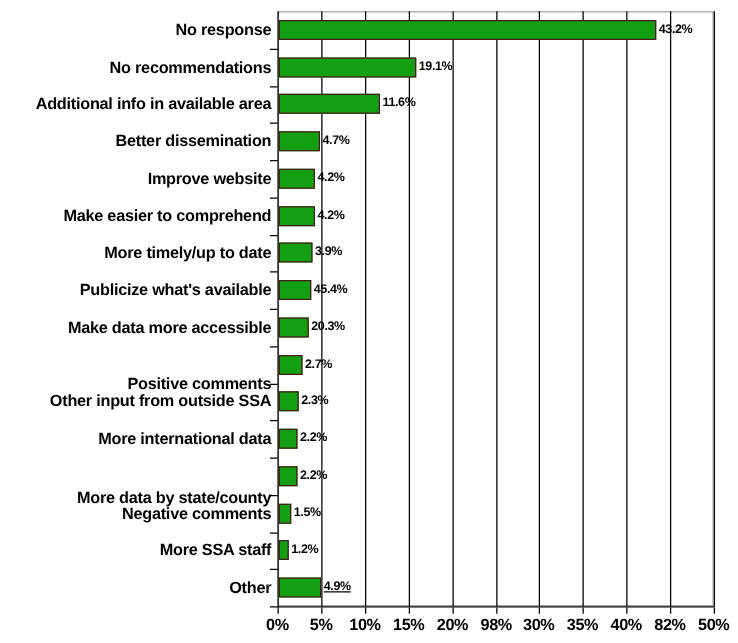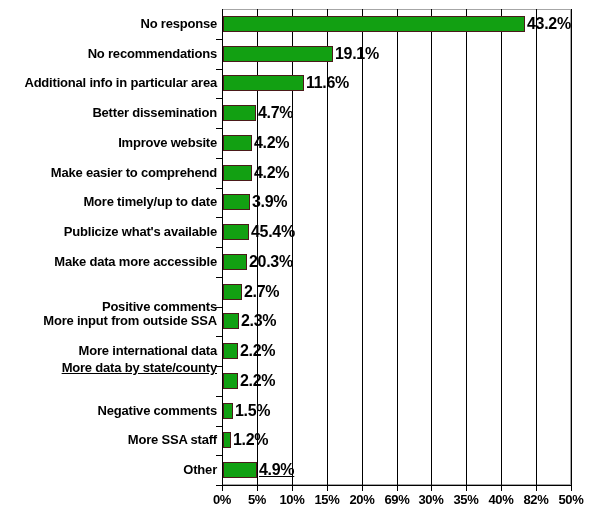--- a/index.html
+++ b/index.html
@@ -88,21 +88,21 @@
   .bar{
     position:absolute;
     left:223px;
     height:16px;
     background:#12a012;
     border:1px solid #4a1a1a;
     box-sizing:border-box;
   }
   .bar-value{
     position:absolute;
-    font-size:16px;
+    font-size:10px;
     font-weight:bold;
     color:#000000;
     line-height:16px;
     white-space:nowrap;
     letter-spacing:-0.3px;
   }
 </style>
 </head>
 <body>
 
@@ -129,21 +129,21 @@
       <div class="xtick-label" style="left: 222px;">0%</div>
       <div class="xtick" style="left: 257px;"></div>
       <div class="xtick-label" style="left: 257px;">5%</div>
       <div class="xtick" style="left: 292px;"></div>
       <div class="xtick-label" style="left: 292px;">10%</div>
       <div class="xtick" style="left: 327px;"></div>
       <div class="xtick-label" style="left: 327px;">15%</div>
       <div class="xtick" style="left: 362px;"></div>
       <div class="xtick-label" style="left: 362px;">20%</div>
       <div class="xtick" style="left: 397px;"></div>
-      <div class="xtick-label" style="left: 397px;">69%</div>
+      <div class="xtick-label" style="left: 397px;">98%</div>
       <div class="xtick" style="left: 431px;"></div>
       <div class="xtick-label" style="left: 431px;">30%</div>
       <div class="xtick" style="left: 466px;"></div>
       <div class="xtick-label" style="left: 466px;">35%</div>
       <div class="xtick" style="left: 501px;"></div>
       <div class="xtick-label" style="left: 501px;">40%</div>
       <div class="xtick" style="left: 536px;"></div>
       <div class="xtick-label" style="left: 536px;">82%</div>
       <div class="xtick" style="left: 571px;"></div>
       <div class="xtick-label" style="left: 571px;">50%</div>
@@ -166,21 +166,21 @@
       <div class="ytick" style="top: 455px;"></div>
       <div class="ytick" style="top: 485px;"></div>
     </div>
   <div id="rows">
       <div class="cat-label" style="top: 16px;">No response</div>
       <div class="bar" style="top: 16px; width: 302px;"></div>
       <div class="bar-value" style="top: 16px; left: 527px;">43.2%</div>
       <div class="cat-label" style="top: 46px; text-align: center;">No recommendations</div>
       <div class="bar" style="top: 46px; width: 110px;"></div>
       <div class="bar-value" style="top: 46px; left: 335px;">19.1%</div>
-      <div class="cat-label" style="top: 75px;">Additional info in particular area</div>
+      <div class="cat-label" style="top: 75px;">Additional info in available area</div>
       <div class="bar" style="top: 75px; width: 81px;"></div>
       <div class="bar-value" style="top: 75px; left: 306px;">11.6%</div>
       <div class="cat-label" style="top: 105px;">Better dissemination</div>
       <div class="bar" style="top: 105px; width: 33px;"></div>
       <div class="bar-value" style="top: 105px; left: 258px;">4.7%</div>
       <div class="cat-label" style="top: 135px;">Improve website</div>
       <div class="bar" style="top: 135px; width: 29px;"></div>
       <div class="bar-value" style="top: 135px; left: 254px;">4.2%</div>
       <div class="cat-label" style="top: 165px;">Make easier to comprehend</div>
       <div class="bar" style="top: 165px; width: 29px;"></div>
@@ -190,27 +190,27 @@
       <div class="bar-value" style="top: 194px; left: 252px;">3.9%</div>
       <div class="cat-label" style="top: 224px;">Publicize what's available</div>
       <div class="bar" style="top: 224px; width: 26px;"></div>
       <div class="bar-value" style="top: 224px; left: 251px;">45.4%</div>
       <div class="cat-label" style="top: 254px;">Make data more accessible</div>
       <div class="bar" style="top: 254px; width: 24px;"></div>
       <div class="bar-value" style="top: 254px; left: 249px;">20.3%</div>
       <div class="cat-label" style="top: 284px; margin-top: 15px;">Positive comments</div>
       <div class="bar" style="top: 284px; width: 19px;"></div>
       <div class="bar-value" style="top: 284px; left: 244px;">2.7%</div>
-      <div class="cat-label" style="top: 313px;">More input from outside SSA</div>
+      <div class="cat-label" style="top: 313px;">Other input from outside SSA</div>
       <div class="bar" style="top: 313px; width: 16px;"></div>
       <div class="bar-value" style="top: 313px; left: 241px;">2.3%</div>
       <div class="cat-label" style="top: 343px;">More international data</div>
       <div class="bar" style="top: 343px; width: 15px;"></div>
       <div class="bar-value" style="top: 343px; left: 240px;">2.2%</div>
-      <div class="cat-label" style="top: 360px; text-decoration: underline;">More data by state/county</div>
+      <div class="cat-label" style="top: 390px;">More data by state/county</div>
       <div class="bar" style="top: 373px; width: 15px;"></div>
       <div class="bar-value" style="top: 373px; left: 240px;">2.2%</div>
       <div class="cat-label" style="top: 403px;">Negative comments</div>
       <div class="bar" style="top: 403px; width: 10px;"></div>
       <div class="bar-value" style="top: 403px; left: 235px;">1.5%</div>
       <div class="cat-label" style="top: 432px;">More SSA staff</div>
       <div class="bar" style="top: 432px; width: 8px;"></div>
       <div class="bar-value" style="top: 432px; left: 233px;">1.2%</div>
       <div class="cat-label" style="top: 462px;">Other</div>
       <div class="bar" style="top: 462px; width: 34px;"></div>

